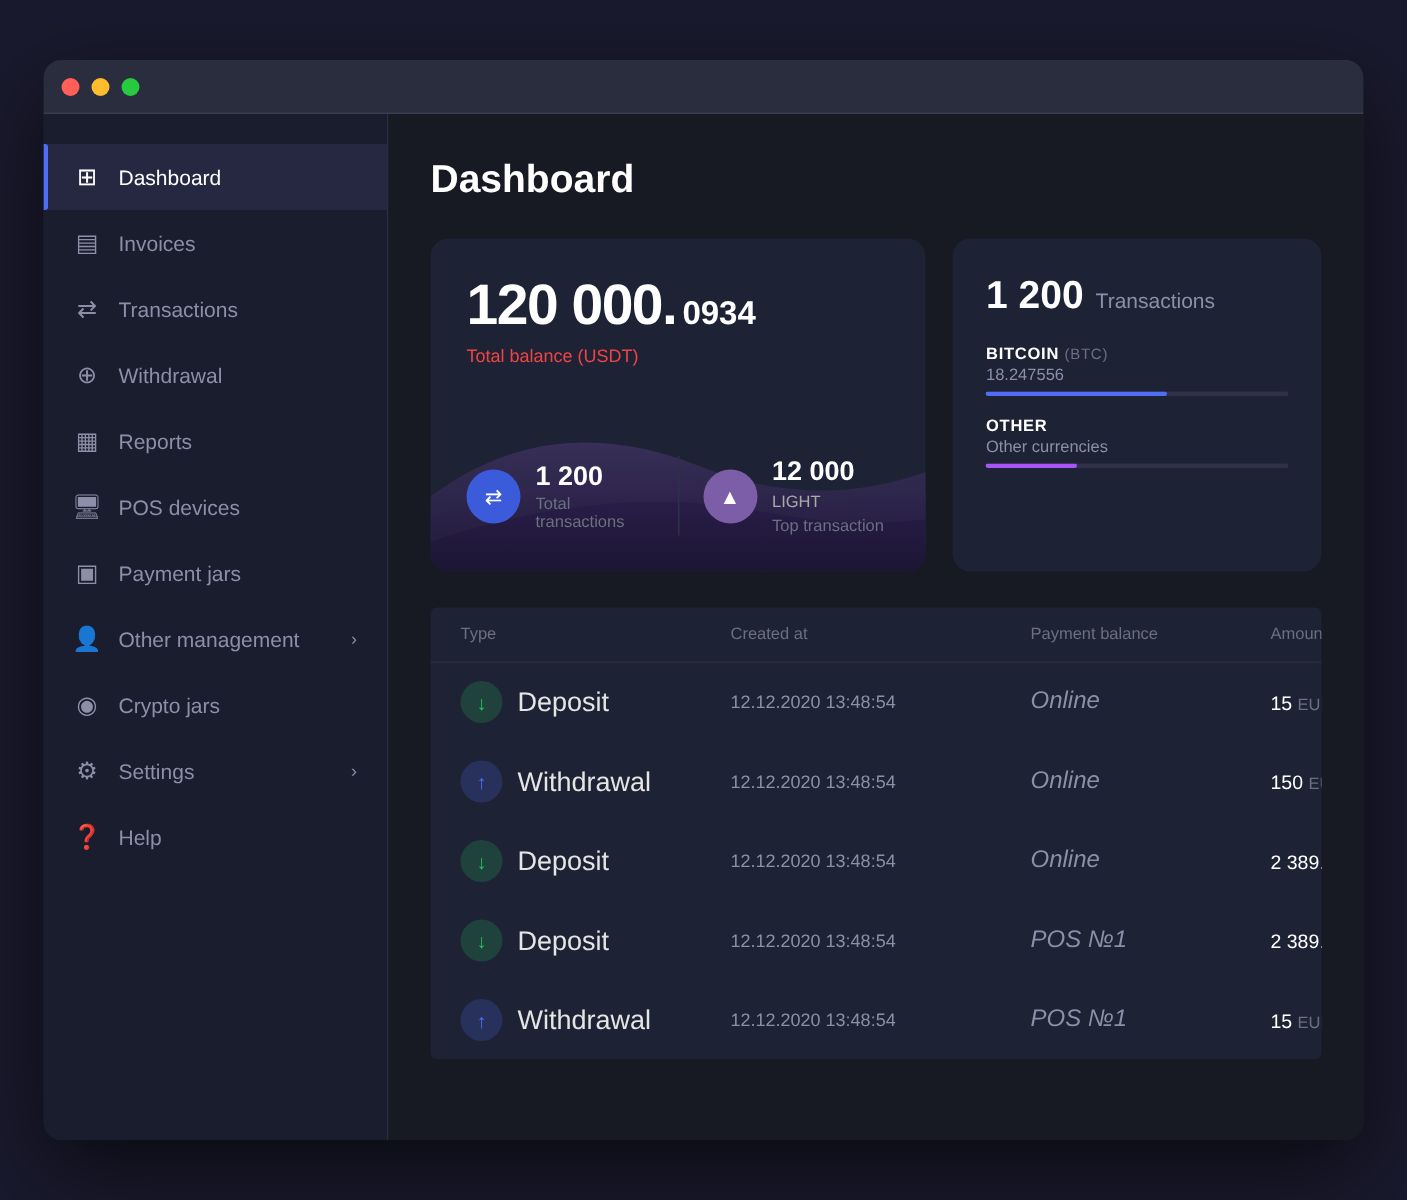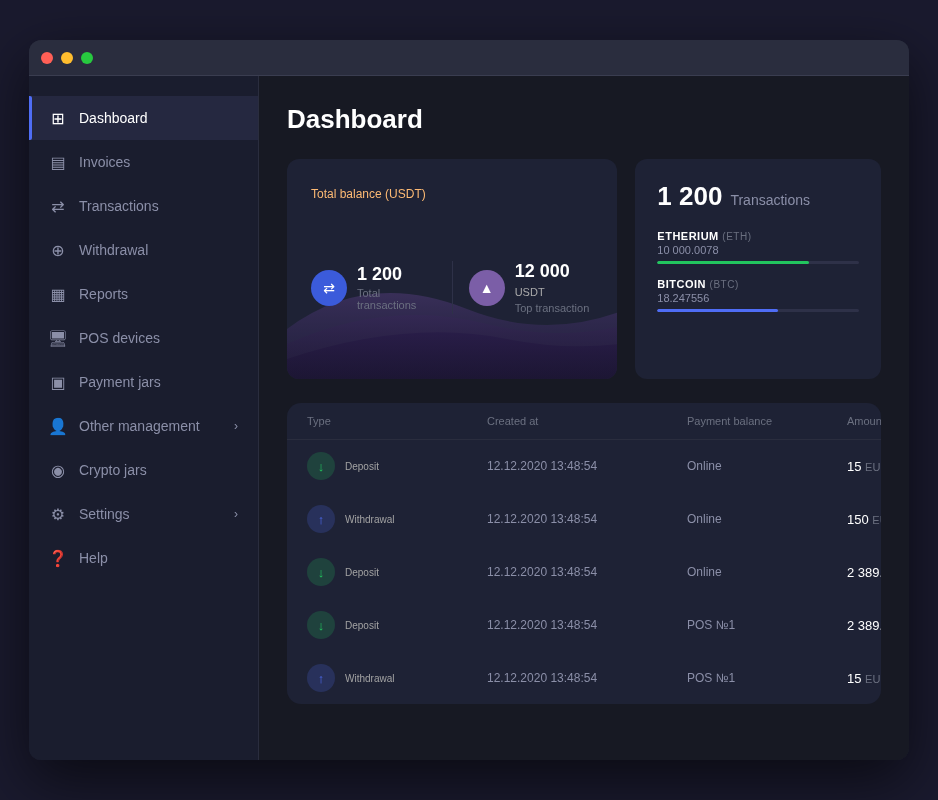--- a/index.html
+++ b/index.html
@@ -130,21 +130,21 @@
       color: #ffffff;
       letter-spacing: -1px;
     }
     .balance-decimal {
       font-size: 22px;
       font-weight: 600;
       color: #ffffff;
     }
     .balance-label {
       font-size: 12px;
-      color: #fdba74;
+      color: #ef4444;
       margin-top: 4px;
       margin-bottom: 18px;
     }
     .wave-bg {
       position: absolute;
       bottom: 0;
       left: 0;
       right: 0;
       height: 130px;
     }
@@ -248,21 +248,21 @@
     }
     
     .section-title {
       font-size: 20px;
       font-weight: 700;
       color: #ffffff;
       margin-bottom: 16px;
     }
     .tx-table {
       background: #1e2235;
-      border-radius: 14px;
+      border-radius: 4px;
       overflow: hidden;
     }
     .tx-table-header {
       display: grid;
       grid-template-columns: 180px 200px 160px 160px 130px;
       padding: 12px 20px;
       border-bottom: 1px solid #2a2d3e;
     }
     .tx-col-header {
       font-size: 11px;
@@ -291,30 +291,31 @@
       border-radius: 50%;
       display: flex;
       align-items: center;
       justify-content: center;
       font-size: 13px;
       flex-shrink: 0;
     }
     .type-deposit { background: rgba(34, 197, 94, 0.2); color: #22c55e; }
     .type-withdrawal { background: rgba(79, 109, 245, 0.2); color: #4f6df5; }
     .tx-type-name {
-      font-size: 10px;
-      color: #a3a3a3;
+      font-size: 18px;
+      color: #e5e5e5;
     }
     .tx-date {
       font-size: 12px;
       color: #8b8fa8;
     }
     .tx-method {
-      font-size: 12px;
+      font-size: 16px;
       color: #8b8fa8;
+      font-style: italic;
     }
     .tx-amount {
       font-size: 13px;
       color: #ffffff;
     }
     .tx-amount span {
       color: #6b7080;
       font-size: 11px;
     }
   </style>
@@ -377,20 +378,24 @@
         <span class="sidebar-label">Help</span>
       </div>
     </nav>
 
     <main class="main-content">
       <h1 class="page-title">Dashboard</h1>
 
       <div class="top-cards">
 
         <div class="balance-card">
+          <div class="balance-main">
+            <span class="balance-big">120 000.</span>
+            <span class="balance-decimal">0934</span>
+          </div>
           <div class="balance-label">Total balance (USDT)</div>
 
           <svg class="wave-bg" viewBox="0 0 480 130" preserveAspectRatio="none" xmlns="http://www.w3.org/2000/svg">
             <defs>
               <linearGradient id="wave1" x1="0" y1="0" x2="0" y2="1">
                 <stop offset="0%" stop-color="#4b3a6e" stop-opacity="0.8"></stop>
                 <stop offset="100%" stop-color="#2a1f4e" stop-opacity="0.3"></stop>
               </linearGradient>
               <linearGradient id="wave2" x1="0" y1="0" x2="0" y2="1">
                 <stop offset="0%" stop-color="#3d2f60" stop-opacity="0.9"></stop>
@@ -415,51 +420,51 @@
                 </div>
                 <div class="stat-desc">Total transactions</div>
               </div>
             </div>
             <div class="stat-divider"></div>
             <div class="stat-item">
               <div class="stat-icon-btn stat-icon-purple">▲</div>
               <div class="stat-info">
                 <div>
                   <span class="stat-value">12 000</span>
-                  <span class="stat-unit">USDT</span>
+                  <span class="stat-unit">LIGHT</span>
                 </div>
                 <div class="stat-desc">Top transaction</div>
               </div>
             </div>
           </div>
         </div>
 
         <div class="transactions-card">
           <div class="tx-header">
             <span class="tx-count">1 200</span>
             <span class="tx-label">Transactions</span>
           </div>
           <div id="crypto-list">
 
-          <div class="crypto-item">
-    <div class="crypto-name">
-      ETHERIUM <span class="crypto-code">(ETH)</span>
-    </div>
-    <div class="crypto-amount">10 000.0078</div>
-    <div class="progress-bar">
-      <div class="progress-fill" style="width:75%; background:#22c55e;"></div>
-    </div>
-  </div>
               <div class="crypto-item">
     <div class="crypto-name">
       BITCOIN <span class="crypto-code">(BTC)</span>
     </div>
     <div class="crypto-amount">18.247556</div>
     <div class="progress-bar">
       <div class="progress-fill" style="width:60%; background:#4f6df5;"></div>
+    </div>
+  </div>
+              <div class="crypto-item">
+    <div class="crypto-name">
+      OTHER <span class="crypto-code"></span>
+    </div>
+    <div class="crypto-amount">Other currencies</div>
+    <div class="progress-bar">
+      <div class="progress-fill" style="width:30%; background:#a855f7;"></div>
     </div>
   </div>
             </div>
         </div>
       </div>
 
       <div class="tx-table">
         <div class="tx-table-header">
           <span class="tx-col-header">Type</span>
           <span class="tx-col-header">Created at</span>

